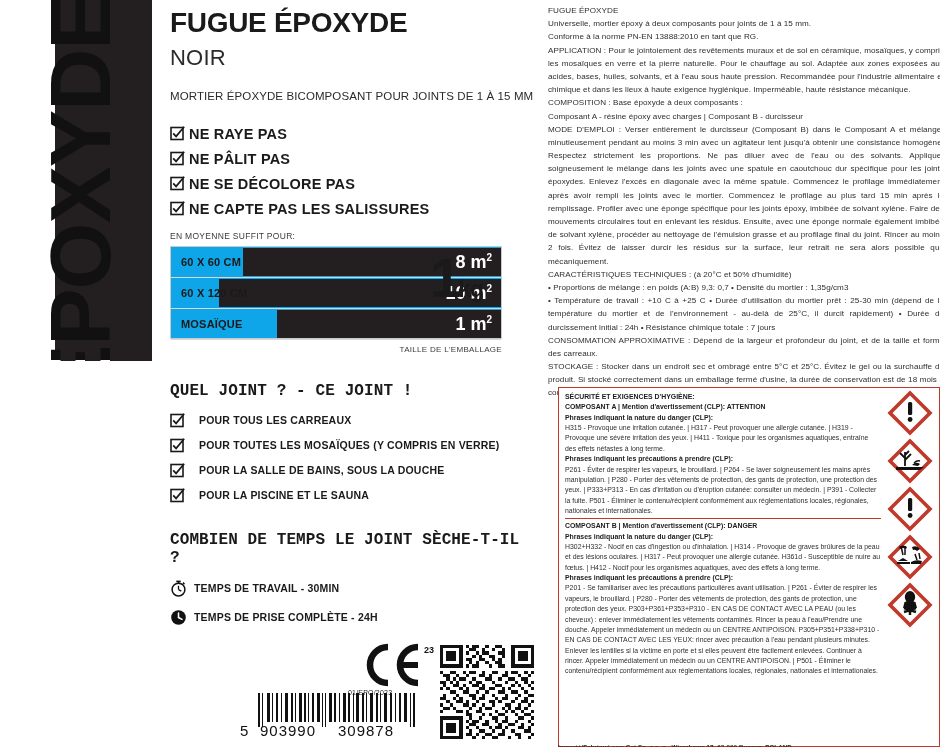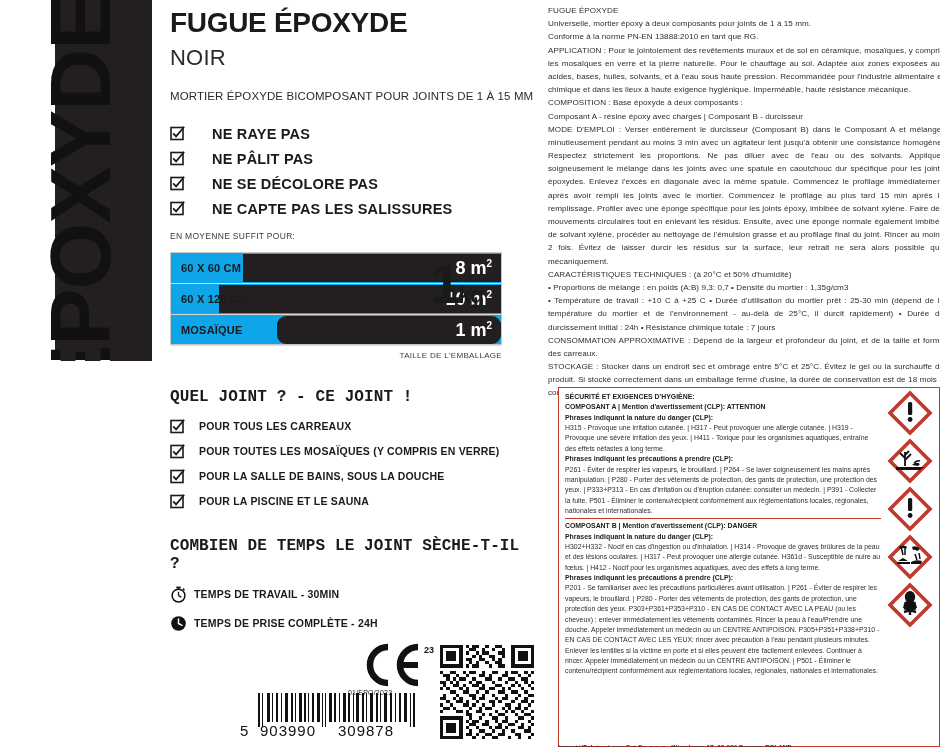--- a/index.html
+++ b/index.html
@@ -64,36 +64,36 @@
     font-size: 22px; font-weight: 400; color: #2b2b2b;
     margin-top: 6px; letter-spacing: 0.2px;
   }
   .product-sub {
     font-size: 11.5px; font-weight: 400; color: #2b2b2b;
     margin-top: 19px; letter-spacing: 0.1px;
   }
 
   .feature-list { margin-top: 24px; }
   .feature-row {
-    display: flex; align-items: center; gap: 27px;
+    display: flex; align-items: center; gap: 4px;
     margin-bottom: 9px;
   }
   .chk {
     width: 15px; height: 15px; flex: 0 0 15px;
     position: relative;
   }
   .chk svg { display: block; }
   .feature-label {
     font-size: 14.5px; font-weight: 700; color: #1a1a1a;
     letter-spacing: 0.2px;
   }
 
   .avg-label {
     font-size: 8.5px; font-weight: 500; color: #3a3a3a;
-    letter-spacing: 0.3px; margin-top: 14px; margin-bottom: 11px;
+    letter-spacing: 0.3px; margin-top: 14px; margin-bottom: 5px;
   }
 
   
   .coverage-wrap {
     position: relative;
     border: 1px solid #c9c9c9;
     width: 332px; height: 93px;
     background: #0ea5e9;
   }
   .cov-row {
@@ -113,21 +113,21 @@
     background: #231f20;
     display: flex; align-items: center; justify-content: flex-end;
     padding-right: 9px;
   }
   .cov-val {
     color: #fff; font-size: 18px; font-weight: 800; line-height: 1; text-align: right;
   }
   .cov-val sup { font-size: 10px; vertical-align: super; }
   .bar-1 { left: 72px; }
   .bar-2 { left: 48px; }
-  .bar-3 { left: 106px; border-radius: 9px; }
+  .bar-3 { left: 106px; }
   .cov-kg {
     position: absolute; right: 18px; top: 3px;
     font-size: 56px; font-weight: 700; color: #1a1a1a;
     line-height: 1; letter-spacing: -3px;
   }
   .cov-kg .kg-unit { font-size: 23px; letter-spacing: -1px; }
   .pack-size {
     text-align: right; width: 332px;
     font-size: 8px; color: #3a3a3a; letter-spacing: 0.3px;
     margin-top: 6px; font-weight: 500;

